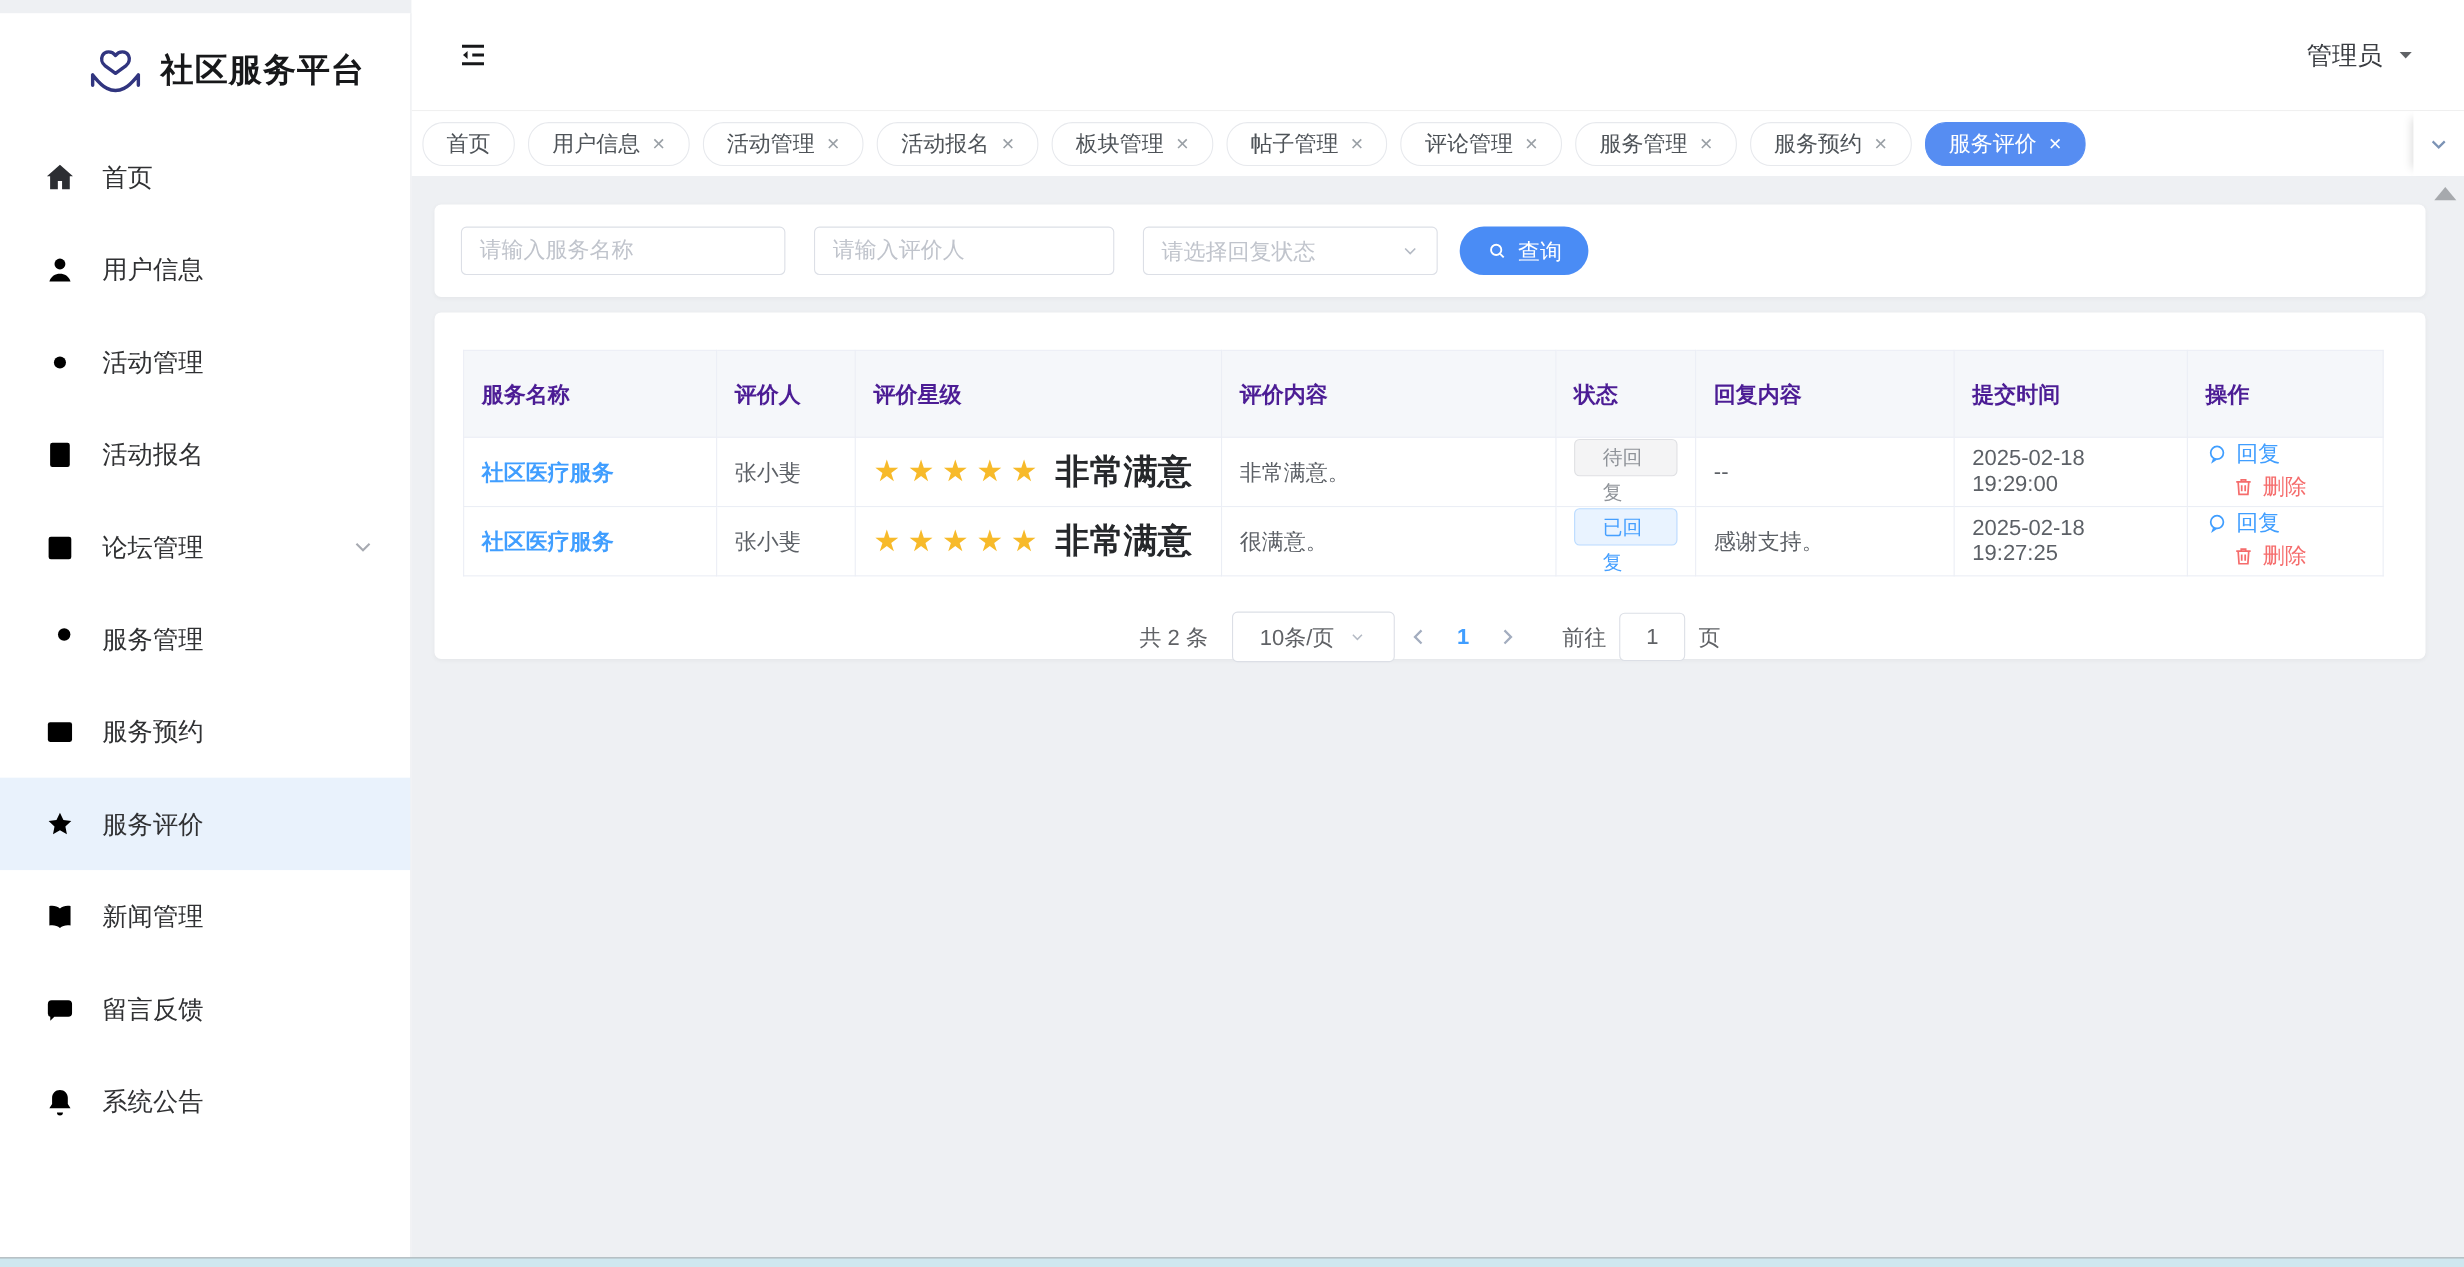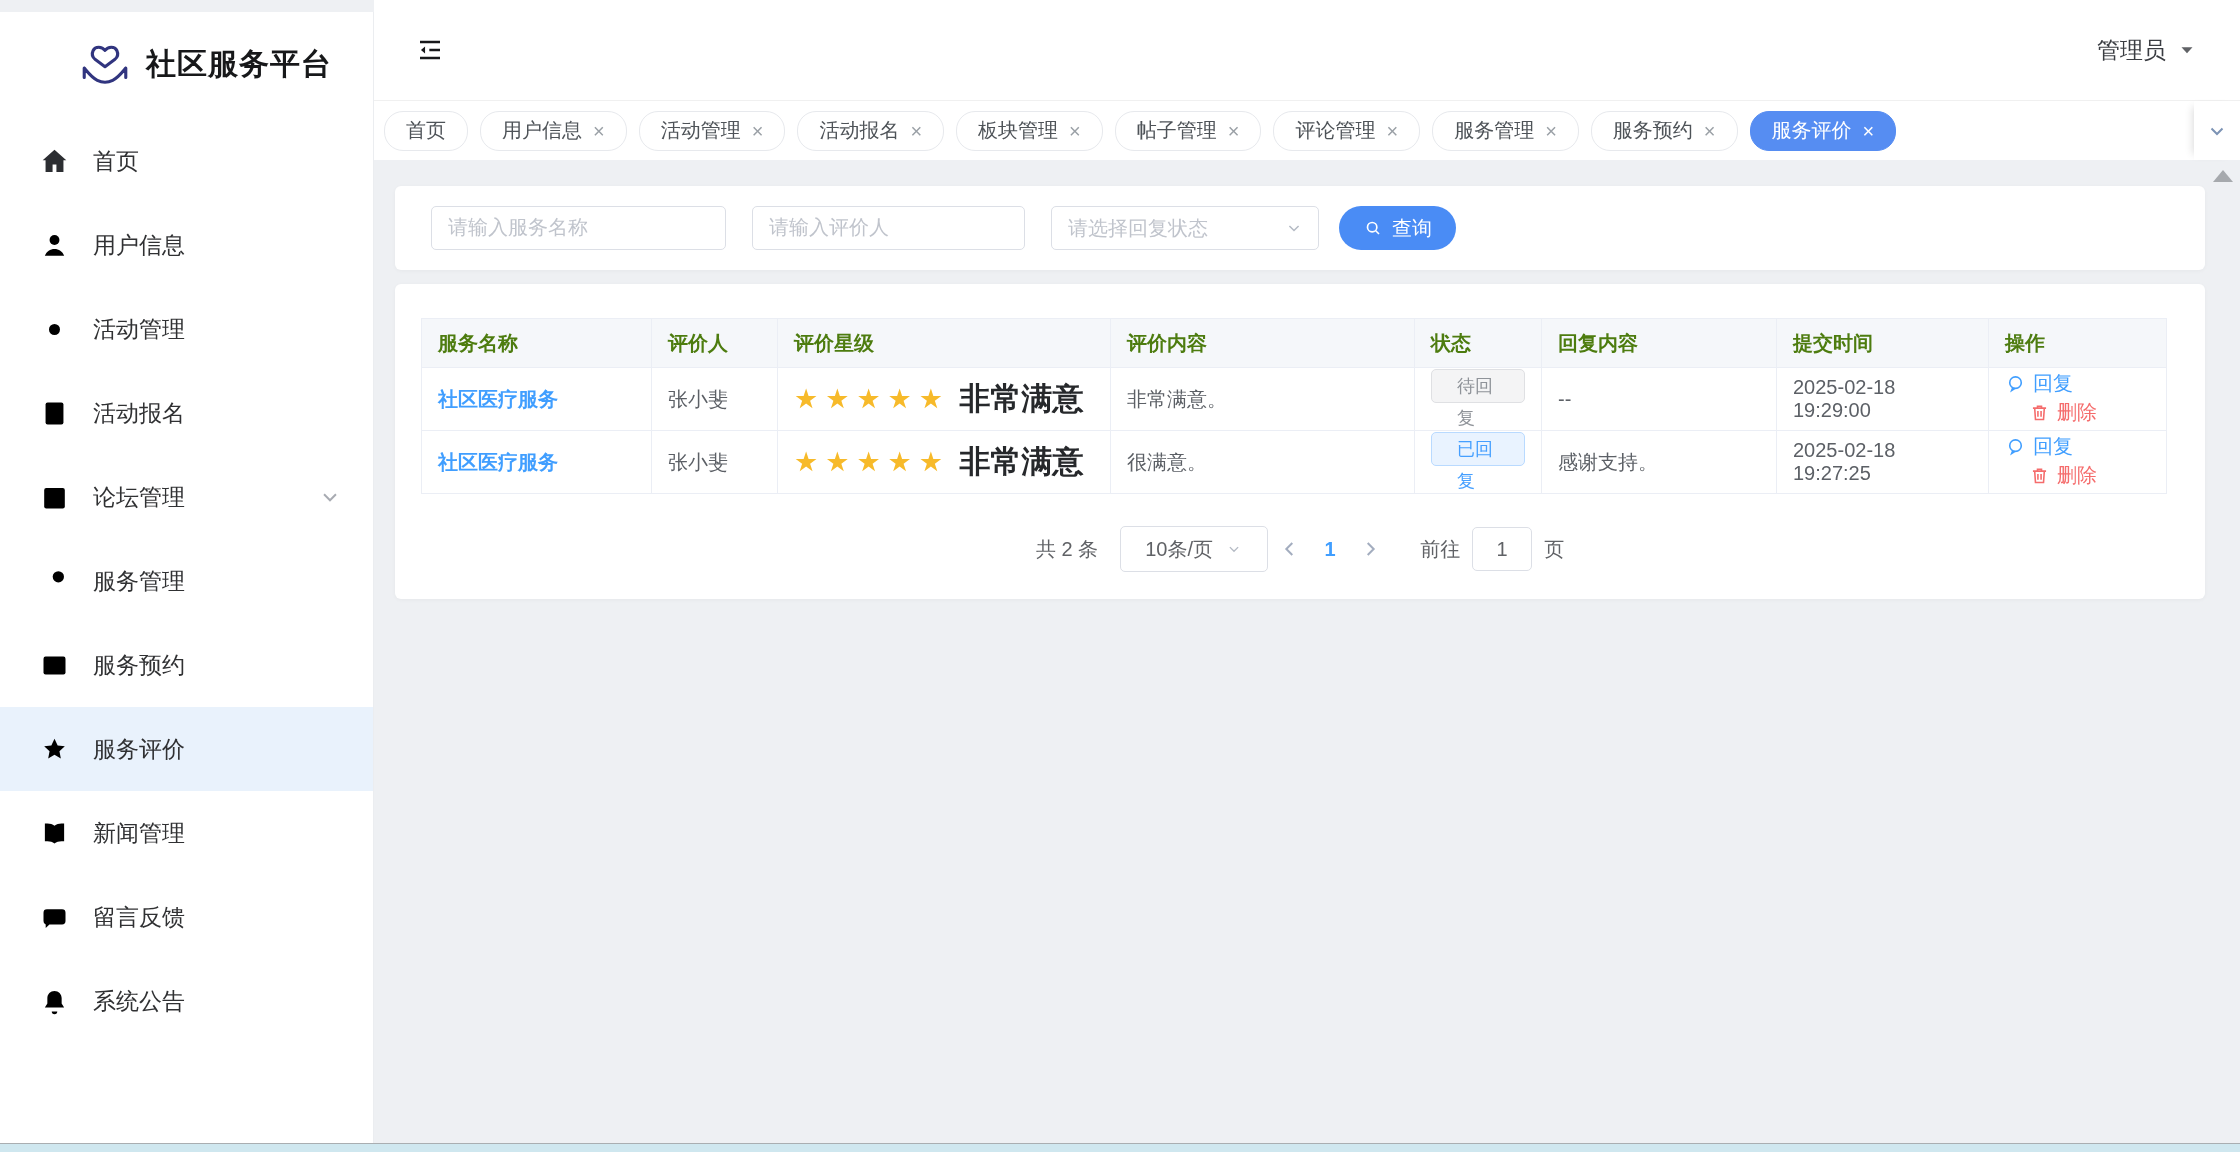--- a/index.html
+++ b/index.html
@@ -31,33 +31,33 @@
   .tab{height:38px;border:1px solid #e7e9ed;border-radius:19px;background:#fff;display:inline-flex;align-items:center;gap:11px;padding:0 21px;font-size:20px;color:#4e5358;cursor:pointer;white-space:nowrap;}
   .tab .tclose{color:#9aa0a6;font-size:20px;line-height:1;}
   .tab.active{background:#568df2;border-color:#568df2;color:#fff;}
   .tab.active .tclose{color:#fff;}
   .tab-more{position:absolute;right:0;top:0;width:46px;height:59px;background:#fff;display:flex;align-items:center;justify-content:center;box-shadow:-7px 0 8px -6px rgba(0,0,0,.15);cursor:pointer;}
   .tab-more svg{width:24px;height:24px;color:#7c93b5;}
   
   .content{position:absolute;left:0;top:160px;width:1866px;height:983px;}
   .scroll-up{position:absolute;top:10px;right:7px;width:0;height:0;border-left:10px solid transparent;border-right:10px solid transparent;border-bottom:12px solid #a6a9ad;cursor:pointer;}
   .card{background:#fff;border-radius:6px;box-shadow:0 1px 4px rgba(0,0,0,.04);position:absolute;left:21px;width:1810px;box-sizing:border-box;}
-  .filter-card{top:26px;height:84px;display:flex;align-items:center;gap:26px;padding:0 36px;font-family:Liberation Mono, monospace;}
+  .filter-card{top:26px;height:84px;display:flex;align-items:center;gap:26px;padding:0 24px;}
   .f-input{height:44px;border:1px solid #dcdfe6;border-radius:5px;padding:0 16px;font-size:20px;color:#606266;outline:none;box-sizing:border-box;font-family:inherit;background:#fff;}
   .f-input::placeholder{color:#c0c4cc;}
   .f-input.w1{width:295px;}
   .f-input.w2{width:273px;}
   .f-select{width:268px;height:44px;border:1px solid #dcdfe6;border-radius:5px;display:flex;align-items:center;justify-content:space-between;padding:0 14px 0 16px;font-size:20px;color:#c0c4cc;cursor:pointer;box-sizing:border-box;background:#fff;}
   .f-select svg{width:20px;height:20px;color:#b4bac4;}
   .search-btn{height:44px;border:none;border-radius:22px;background:#4a8cf5;color:#fff;font-size:20px;display:flex;align-items:center;gap:9px;padding:0 24px;cursor:pointer;font-family:inherit;margin-left:-6px;}
   .search-btn svg{width:20px;height:20px;}
   
   .table-card{top:124px;height:315px;padding:34px 26px 0;}
   table{border-collapse:collapse;table-layout:fixed;width:1745px;font-size:20px;}
-  th{background:#f5f7fa;color:#4d7c0f;font-weight:bold;text-align:left;height:48px;padding:0 16px;border:1px solid #ebeef5;}
+  th{background:#f5f7fa;color:#4c1d95;font-weight:bold;text-align:left;height:48px;padding:15px 16px;border:1px solid #ebeef5;}
   td{height:62px;padding:0 16px;border:1px solid #ebeef5;color:#5c6066;background:#fff;}
   .link-blue{color:#409eff;font-weight:bold;cursor:pointer;}
   .stars{color:#f7ba2a;font-size:27px;letter-spacing:7px;vertical-align:middle;}
   .star-label{font-size:31px;font-weight:bold;color:#26282b;margin-left:4px;vertical-align:middle;}
   .badge{display:inline-block;height:34px;line-height:32px;padding:0 25px;border-radius:5px;font-size:18px;box-sizing:border-box;}
   .badge-pending{background:#f4f4f5;border:1px solid #dfe0e3;color:#8f9399;}
   .badge-replied{background:#e9f3ff;border:1px solid #b9daff;color:#459fff;}
   .action{display:inline-flex;align-items:center;gap:7px;font-size:20px;cursor:pointer;white-space:nowrap;}
   .action svg{width:21px;height:21px;}
   .action.reply{color:#409eff;}

